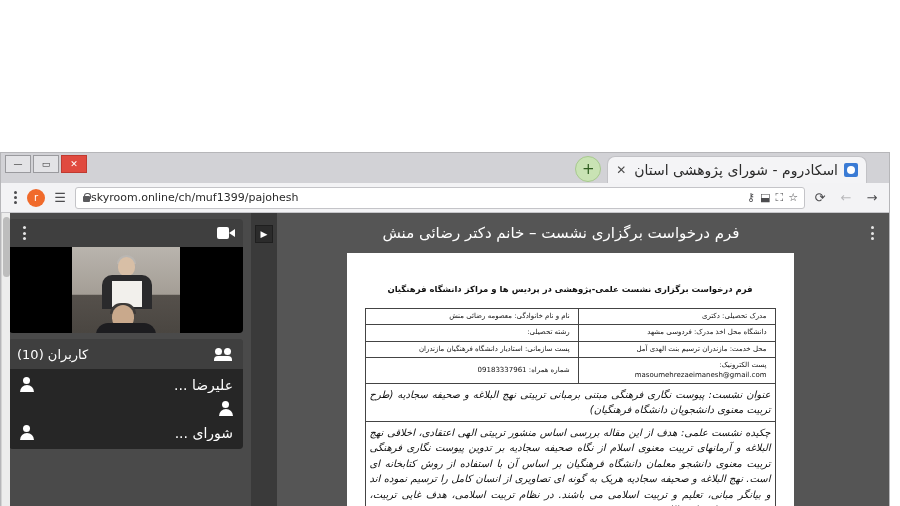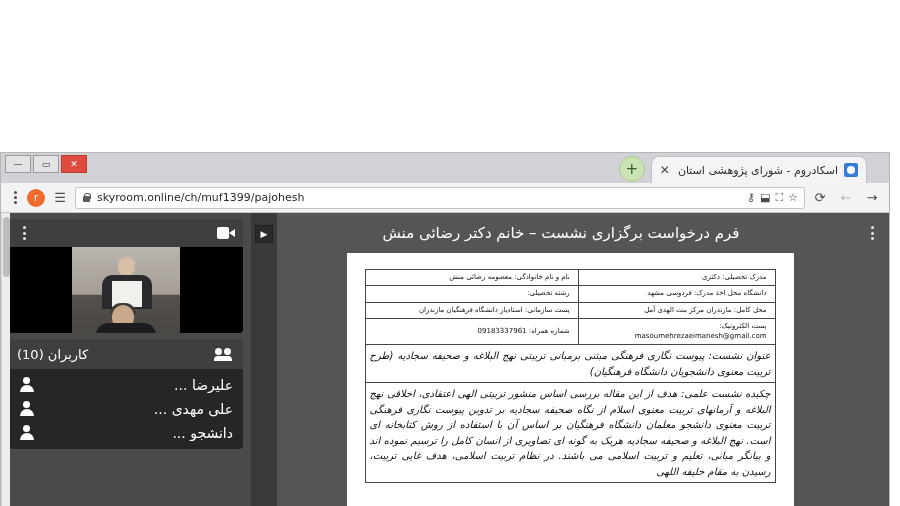--- a/index.html
+++ b/index.html
@@ -57,21 +57,21 @@
   }
   .tab-favicon::after {
     content: "";
     position: absolute;
     left: 3px; top: 3px;
     width: 8px; height: 8px;
     border-radius: 50%;
     background: #ffffff;
   }
   .tab-title {
-    font-size: 11px;
+    font-size: 14px;
     color: #2b2b2b;
     white-space: nowrap;
     overflow: hidden;
     text-overflow: ellipsis;
     direction: rtl;
   }
   .tab-close {
     font-size: 12px;
     color: #4a4a4a;
     line-height: 1;
@@ -135,21 +135,20 @@
   .urlbar {
     flex: 1 1 auto;
     height: 22px;
     background: #ffffff;
     border: 1px solid #c4c4c8;
     border-radius: 3px;
     display: flex;
     align-items: center;
     direction: ltr;
     padding: 0 6px;
-    gap: 6px;
     min-width: 0;
   }
   .lock-icon {
     width: 9px; height: 11px;
     position: relative;
     flex: 0 0 9px;
   }
   .lock-icon::before {
     content: "";
     position: absolute;
@@ -550,33 +549,34 @@
           <div class="stage-kebab">
               <i></i>
               <i></i>
               <i></i>
             </div>
           <div class="stage-title">فرم درخواست برگزاری نشست – خانم دکتر رضائی منش</div>
         </div>
 
         <div class="doc-wrap">
           <div class="doc">
+            <div class="doc-title">فرم درخواست برگزاری نشست علمی-پژوهشی در پردیس ها و مراکز  دانشگاه فرهنگیان</div>
 
             <table class="doc-table">
               <tbody>
                   <tr>
                 <td class="cell-r">مدرک تحصیلی: دکتری</td>
                 <td class="cell-l">نام و نام خانوادگی: معصومه رضائی منش</td>
               </tr>
               <tr>
                 <td class="cell-r">دانشگاه محل اخذ مدرک: فردوسی مشهد</td>
                 <td class="cell-l">رشته تحصیلی:</td>
               </tr>
               <tr>
-                <td class="cell-r">محل کامل: مازندران مرکز بنت الهدی آمل</td>
+                <td class="cell-r">محل خدمت: مازندران ترسیم بنت الهدی آمل</td>
                 <td class="cell-l">پست سازمانی: استادیار دانشگاه فرهنگیان مازندران</td>
               </tr>
               <tr>
                 <td class="cell-r">پست الکترونیک: masoumehrezaeimanesh@gmail.com</td>
                 <td class="cell-l">شماره همراه: 09183337961</td>
               </tr>
             </tbody>
               </table>
 
             <div class="doc-para">عنوان نشست: پیوست نگاری فرهنگی مبتنی برمبانی تربیتی نهج البلاغه و صحیفه سجادیه (طرح تربیت معنوی دانشجویان دانشگاه فرهنگیان)</div>
@@ -618,25 +618,24 @@
           <div class="people-head">
             <span class="people-icon"></span>
             <span class="panel-title">کاربران (10)</span>
           </div>
           <div class="people-list">
             <div class="person-row">
               <span class="person-name">علیرضا ...</span>
               <span class="person-avatar"></span>
             </div>
             <div class="person-row">
-              <span class="person-name">علی مهدی ...</span>
               <span class="person-avatar"></span>
             </div>
             <div class="person-row">
-              <span class="person-name">دانشجو ...</span>
+              <span class="person-name">شورای ...</span>
               <span class="person-avatar"></span>
             </div>
           </div>
         </div>
 
       </div>
 
       <div class="vscroll">
         <div class="thumb"></div>
       </div>

